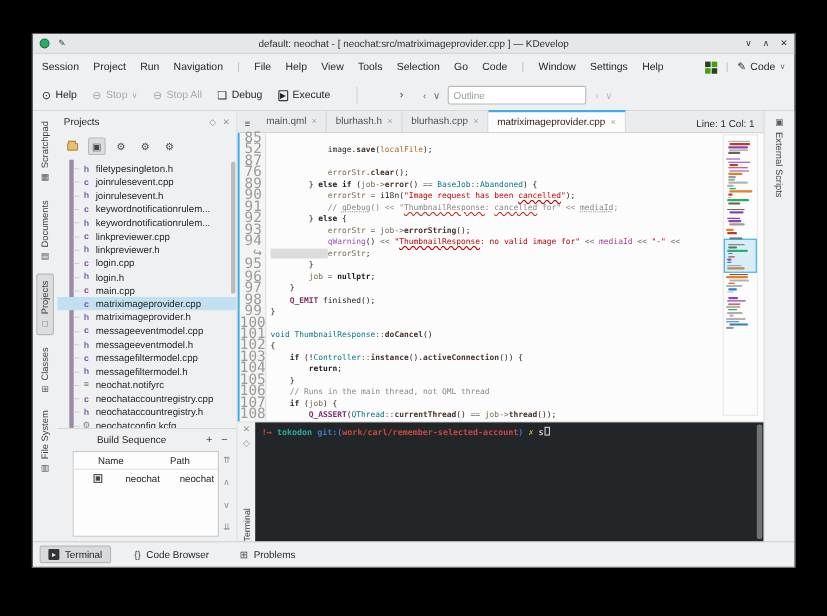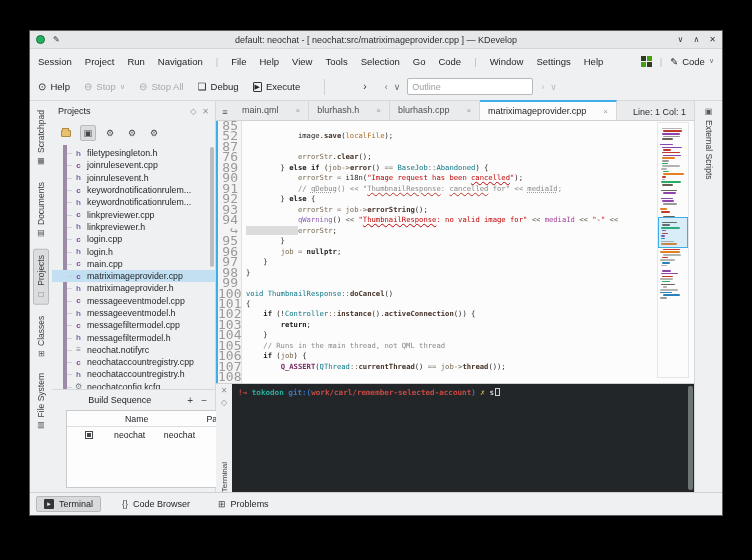--- a/index.html
+++ b/index.html
@@ -66,31 +66,31 @@
   .fi{width:9px;margin-right:4px;font-size:8px;font-weight:bold;text-align:center;flex:0 0 auto;}
   .fi-h{color:#7b6ab0;} .fi-cpp{color:#82499c;} .fi-rc{color:#7b8287;font-weight:normal;} .fi-kcfg{color:#7b8287;font-weight:normal;}
   
   .buildseq{flex:0 0 103px;display:flex;flex-direction:column;border-top:1px solid #d6d8da;}
   .bs-head{height:20px;display:flex;align-items:center;padding:0 8px;font-size:9px;flex:0 0 auto;}
   .bs-head .bs-title{flex:1;text-align:center;}
   .bs-head .bs-btn{color:#44484b;margin-left:8px;font-size:10px;}
   .bs-body{flex:1;display:flex;padding:0 2px 4px 14px;min-height:0;}
   .bs-table{flex:1;background:#fdfdfd;border:1px solid #c8cbcd;font-size:8.8px;display:flex;flex-direction:column;}
   .bs-cols{display:flex;border-bottom:1px solid #dcdee0;height:16px;align-items:center;color:#232629;}
-  .bs-cols span{flex:1;padding-left:22px;margin-left:36px;}
+  .bs-cols span{flex:1;padding-left:22px;}
   .bs-row{display:flex;height:15px;align-items:center;}
   .bs-row span{flex:1;padding-left:18px;display:flex;align-items:center;gap:3px;}
   .bs-target-ic{width:8px;height:8px;background:#fff;border:1px solid #44484b;display:inline-block;position:relative;}
   .bs-target-ic::after{content:"";position:absolute;left:1px;top:1px;right:1px;bottom:1px;background:#44484b;}
   .bs-moves{width:14px;display:flex;flex-direction:column;justify-content:space-between;align-items:center;padding:4px 0;color:#8f9294;font-size:8px;}
   
   .center{flex:1;display:flex;flex-direction:column;min-width:0;background:#eff0f1;}
   .tabbar{height:20px;display:flex;align-items:flex-end;font-size:9px;flex:0 0 auto;background:#eaebec;border-bottom:1px solid #d0d3d5;}
   .tb-doclist{width:18px;text-align:center;color:#44484b;font-size:9px;padding-bottom:3px;}
-  .tab{display:flex;align-items:center;gap:17px;height:20px;padding:0 8px;color:#4d5052;border-right:1px solid #d6d8da;}
+  .tab{display:flex;align-items:center;gap:5px;height:20px;padding:0 8px;color:#4d5052;border-right:1px solid #d6d8da;}
   .tab .tclose{color:#9a9da0;font-size:8px;}
   .tab.active{background:#fcfcfc;border-top:2px solid #3daee9;color:#1f1c1b;}
   .tab-spacer{flex:1;}
   .cursor-status{font-size:9px;color:#2b2e31;padding:0 8px 3px 0;}
   .editor{flex:0 0 262px;display:flex;background:#fcfcfc;border-left:2px solid #3daee9;position:relative;min-width:0;}
   .gutter{width:24px;background:#f4f4f4;border-right:1px solid #e2e2e2;flex:0 0 auto;text-align:right;padding-right:3px;}
   .gl{height:10.48px;line-height:10.48px;font-size:13px;color:#9a9a9a;font-family:"DejaVu Sans Mono",monospace;}
   .codepane{flex:1;overflow:hidden;padding-left:4px;}
   .cl{height:10.48px;line-height:10.48px;font-size:7.2px;font-family:"DejaVu Sans Mono",monospace;white-space:pre;}
   .tk-pl{color:#1f1c1b}.tk-kw{color:#1f1c1b;font-weight:bold}
@@ -435,20 +435,21 @@
               <div class="cl"><span class="tk-pl">        } </span><span class="tk-kw">else</span><span class="tk-pl"> </span><span class="tk-kw">if</span><span class="tk-pl"> (</span><span class="tk-va">job</span><span class="tk-op">-&gt;</span><span class="tk-fn">error</span><span class="tk-pl">() </span><span class="tk-op">==</span><span class="tk-pl"> </span><span class="tk-ty">BaseJob</span><span class="tk-op">::</span><span class="tk-ty">Abandoned</span><span class="tk-pl">) {</span></div>
               <div class="cl"><span class="tk-pl">            </span><span class="tk-va">errorStr</span><span class="tk-pl"> </span><span class="tk-op">=</span><span class="tk-pl"> i18n(</span><span class="tk-st">"Image request has been </span><span class="tk-stw">cancelled</span><span class="tk-st">"</span><span class="tk-pl">);</span></div>
               <div class="cl"><span class="tk-pl">            </span><span class="tk-cm">// </span><span class="tk-cmu">qDebug</span><span class="tk-cm">() &lt;&lt; "</span><span class="tk-cmw">ThumbnailResponse</span><span class="tk-cm">: </span><span class="tk-cmw">cancelled</span><span class="tk-cm"> for" &lt;&lt; </span><span class="tk-cmu">mediaId</span><span class="tk-cm">;</span></div>
               <div class="cl"><span class="tk-pl">        } </span><span class="tk-kw">else</span><span class="tk-pl"> {</span></div>
               <div class="cl"><span class="tk-pl">            </span><span class="tk-va">errorStr</span><span class="tk-pl"> </span><span class="tk-op">=</span><span class="tk-pl"> </span><span class="tk-va">job</span><span class="tk-op">-&gt;</span><span class="tk-fn">errorString</span><span class="tk-pl">();</span></div>
               <div class="cl"><span class="tk-pl">            </span><span class="tk-qfn">qWarning</span><span class="tk-pl">() </span><span class="tk-op">&lt;&lt;</span><span class="tk-pl"> </span><span class="tk-st">"</span><span class="tk-stw">ThumbnailResponse</span><span class="tk-st">: no valid image for"</span><span class="tk-pl"> </span><span class="tk-op">&lt;&lt;</span><span class="tk-pl"> </span><span class="tk-mv">mediaId</span><span class="tk-pl"> </span><span class="tk-op">&lt;&lt;</span><span class="tk-pl"> </span><span class="tk-st">"-"</span><span class="tk-pl"> </span><span class="tk-op">&lt;&lt;</span></div>
               <div class="cl"><span class="tk-gap">            </span><span class="tk-va">errorStr</span><span class="tk-pl">;</span></div>
               <div class="cl"><span class="tk-pl">        }</span></div>
               <div class="cl"><span class="tk-pl">        </span><span class="tk-va">job</span><span class="tk-pl"> </span><span class="tk-op">=</span><span class="tk-pl"> </span><span class="tk-kw">nullptr</span><span class="tk-pl">;</span></div>
               <div class="cl"><span class="tk-pl">    }</span></div>
+              <div class="cl"><span class="tk-pl">    </span><span class="tk-mac">Q_EMIT</span><span class="tk-pl"> finished();</span></div>
               <div class="cl"><span class="tk-pl">}</span></div>
               <div class="cl"></div>
               <div class="cl"><span class="tk-ty">void</span><span class="tk-pl"> </span><span class="tk-ty">ThumbnailResponse</span><span class="tk-op">::</span><span class="tk-fn">doCancel</span><span class="tk-pl">()</span></div>
               <div class="cl"><span class="tk-pl">{</span></div>
               <div class="cl"><span class="tk-pl">    </span><span class="tk-kw">if</span><span class="tk-pl"> (!</span><span class="tk-ty">Controller</span><span class="tk-op">::</span><span class="tk-fn">instance</span><span class="tk-pl">().</span><span class="tk-fn">activeConnection</span><span class="tk-pl">()) {</span></div>
               <div class="cl"><span class="tk-pl">        </span><span class="tk-kw">return</span><span class="tk-pl">;</span></div>
               <div class="cl"><span class="tk-pl">    }</span></div>
               <div class="cl"><span class="tk-pl">    </span><span class="tk-cm">// Runs in the main thread, not QML thread</span></div>
               <div class="cl"><span class="tk-pl">    </span><span class="tk-kw">if</span><span class="tk-pl"> (</span><span class="tk-va">job</span><span class="tk-pl">) {</span></div>
               <div class="cl"><span class="tk-pl">        </span><span class="tk-mac">Q_ASSERT</span><span class="tk-pl">(</span><span class="tk-ty">QThread</span><span class="tk-op">::</span><span class="tk-fn">currentThread</span><span class="tk-pl">() </span><span class="tk-op">==</span><span class="tk-pl"> </span><span class="tk-va">job</span><span class="tk-op">-&gt;</span><span class="tk-fn">thread</span><span class="tk-pl">());</span></div>

